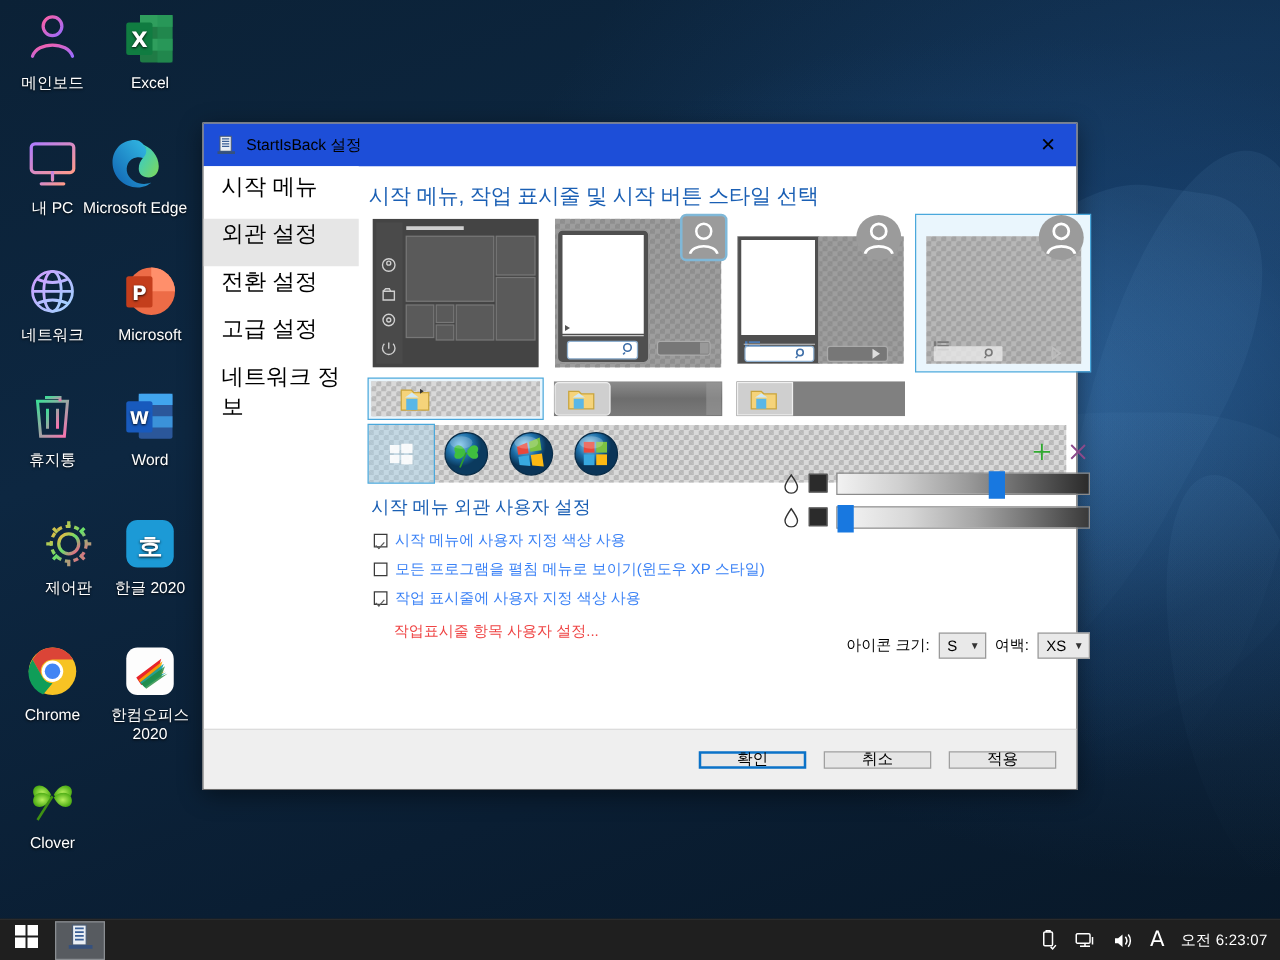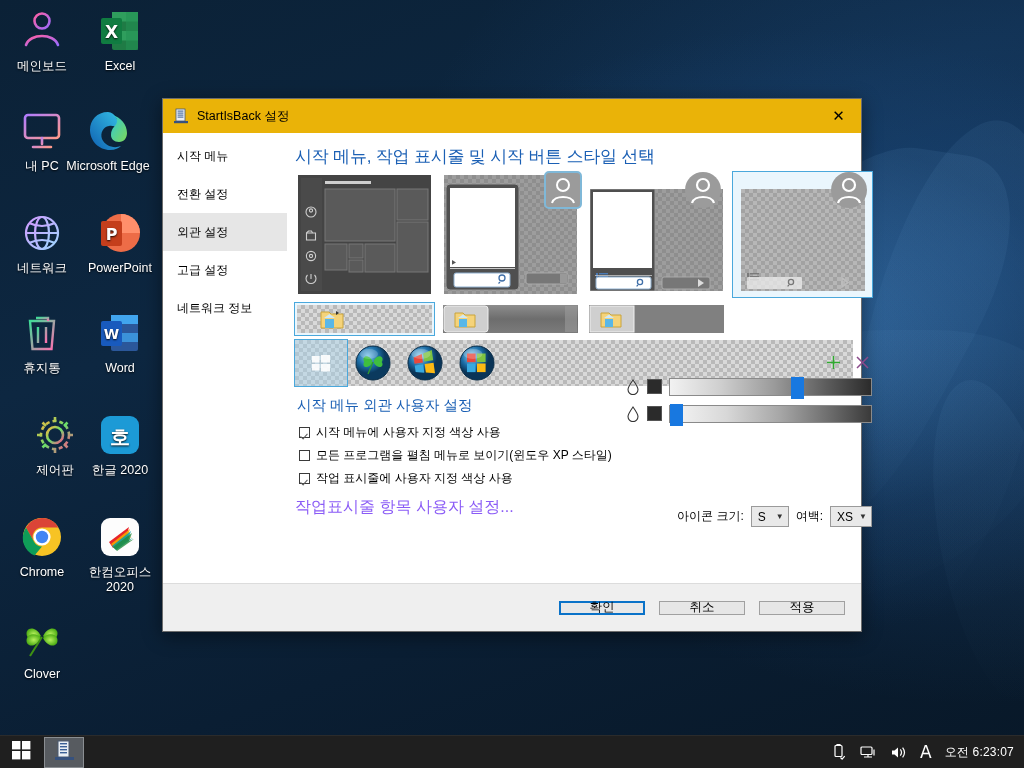--- a/index.html
+++ b/index.html
@@ -49,30 +49,30 @@
   #tray .tico { display:flex; align-items:center; }
   #clock { font-size:12px; color:#fff; letter-spacing:.2px; }
 
   
   #dlg {
     position:absolute; left:162px; top:98px; width:700px; height:534px;
     background:#ffffff; border:1px solid #6d6d6d;
     box-shadow:0 4px 18px rgba(0,0,0,.45);
     display:flex; flex-direction:column;
   }
-  #titlebar { height:34px; background:#eab308; display:flex; align-items:center; flex:none; }
+  #titlebar { height:34px; background:#1d4ed8; display:flex; align-items:center; flex:none; }
   #titlebar .tb-ico { width:16px; height:16px; margin:0 8px 0 10px; flex:none; }
   #titlebar .tb-txt { font-size:12.5px; color:#000; }
   #closebtn { margin-left:auto; width:45px; height:33px; display:flex; align-items:center; justify-content:center;
               font-size:15px; color:#000; font-family:"DejaVu Sans",sans-serif; }
 
   #body { flex:1; display:flex; min-height:0; }
   #sidebar { width:124px; flex:none; background:#fff; padding-top:4px; }
-  .side-item { height:38px; display:flex; align-items:center; padding-left:14px;
-               font-size:12px; color:#000; }
+  .side-item { height:38px; display:flex; align-items:flex-start; padding-left:14px;
+               font-size:18px; color:#000; }
   .side-item.sel { background:#e6e6e6; }
 
   #content { flex:1; padding:12px 14px 0 8px; position:relative; }
 
   h1.head { font-size:17px; color:#1a5fb4; font-weight:normal; margin-bottom:4px; letter-spacing:-.2px;}
   .substyle { font-size:12px; color:#111; margin-bottom:9px; }
 
   
   .row1 { display:flex; gap:7px; }
   .thumb1 { width:139px; height:125px; position:relative; padding:3px; }
@@ -88,27 +88,27 @@
   .thumb2 { width:139px; height:32px; position:relative; padding:2px; }
   .thumb2.sel { background:#eaf6fd; outline:1px solid #4aa8dc; }
 
   
   .row3 { margin-top:5px; height:46px; display:flex; align-items:center; position:relative; padding-left:0; }
   .orbcell { width:52px; height:46px; display:flex; align-items:center; justify-content:center; position:relative; }
   .orbcell.sel { outline:1px solid #4aa8dc; background:rgba(170,215,240,.45); }
 
   h2.head2 { font-size:14.5px; color:#1a5fb4; font-weight:normal; margin:10px 0 6px 2px; }
 
-  .cbrow { display:flex; align-items:center; height:23px; margin-left:4px; font-size:12px; color:#000000; }
+  .cbrow { display:flex; align-items:center; height:23px; margin-left:4px; font-size:12px; color:#3b82f6; }
   .cbox { width:11px; height:11px; border:1px solid #3a3a3a; background:#fff; margin-right:6px; flex:none;
           position:relative; }
   .cbox.on::after { content:""; position:absolute; left:2px; top:4px; width:3px; height:6px;
           border:solid #5b5b5b; border-width:0 1.5px 1.5px 0; transform:rotate(42deg); }
 
-  a.link { color:#8b5cf6; font-size:16px; margin-left:0; text-decoration:none; display:inline-block; margin-top:7px; }
+  a.link { color:#ef4444; font-size:12px; margin-left:20px; text-decoration:none; display:inline-block; margin-top:7px; }
 
   
   .sliders { position:absolute; right:14px; top:222px; width:246px; }
   .addrow { display:flex; justify-content:flex-end; gap:14px; height:18px; align-items:center; padding-right:2px; }
   .srow { display:flex; align-items:center; height:27px; gap:7px; }
   .drop { width:14px; height:16px; flex:none; }
   .swatch { width:15px; height:15px; background:#2b2b2b; border:1px solid #555; flex:none; }
   .track { position:relative; height:18px; flex:1; border:1px solid #8a8a8a; }
   .track.g1 { background:linear-gradient(90deg,#f2f2f2 0%,#cfcfcf 25%,#9a9a9a 52%,#5c5c5c 78%,#2b2b2b 100%); }
   .track.g2 { background:linear-gradient(90deg,#f6f6f6 0%,#d8d8d8 28%,#a6a6a6 55%,#6b6b6b 80%,#3a3a3a 100%); }
@@ -228,21 +228,21 @@
 
 <div class="dicon" style="left:78px; top:208px;">
   <span class="glyph">
     <svg width="42" height="42" viewBox="0 0 42 42">
       <circle cx="22" cy="21" r="19" fill="#ed6c47"></circle>
       <path d="M22 2 a19 19 0 0 1 19 19 h-19z" fill="#ff8f6b"></path>
       <rect x="2" y="9" width="21" height="25" rx="2" fill="#c43e1c"></rect>
       <text x="12.5" y="28" font-family="DejaVu Sans" font-size="16" font-weight="bold" fill="#fff" text-anchor="middle">P</text>
     </svg>
     </span>
-  <span class="lbl">PowerPoint</span>
+  <span class="lbl">Microsoft</span>
 </div>
 
 <div class="dicon" style="left:0px;  top:308px;">
   <span class="glyph">
     <svg width="40" height="42" viewBox="0 0 40 42">
         <defs>
           <linearGradient id="gr" x1="0" y1="0" x2="1" y2="1">
       <stop offset="0" stop-color="#3ddc97"></stop>
             <stop offset="1" stop-color="#ff6fb0"></stop>
           </linearGradient>
@@ -413,25 +413,25 @@
     <span class="tb-txt">StartIsBack 설정</span>
     <span id="closebtn">✕</span>
   </div>
 
   <div id="body">
 
     <div id="sidebar">
       <div class="side-item">
           <span>시작 메뉴</span>
         </div>
+      <div class="side-item sel">
+          <span>외관 설정</span>
+        </div>
       <div class="side-item">
           <span>전환 설정</span>
-        </div>
-      <div class="side-item sel">
-          <span>외관 설정</span>
         </div>
       <div class="side-item">
           <span>고급 설정</span>
         </div>
       <div class="side-item">
           <span>네트워크 정보</span>
         </div>
     </div>
 
     <div id="content">

